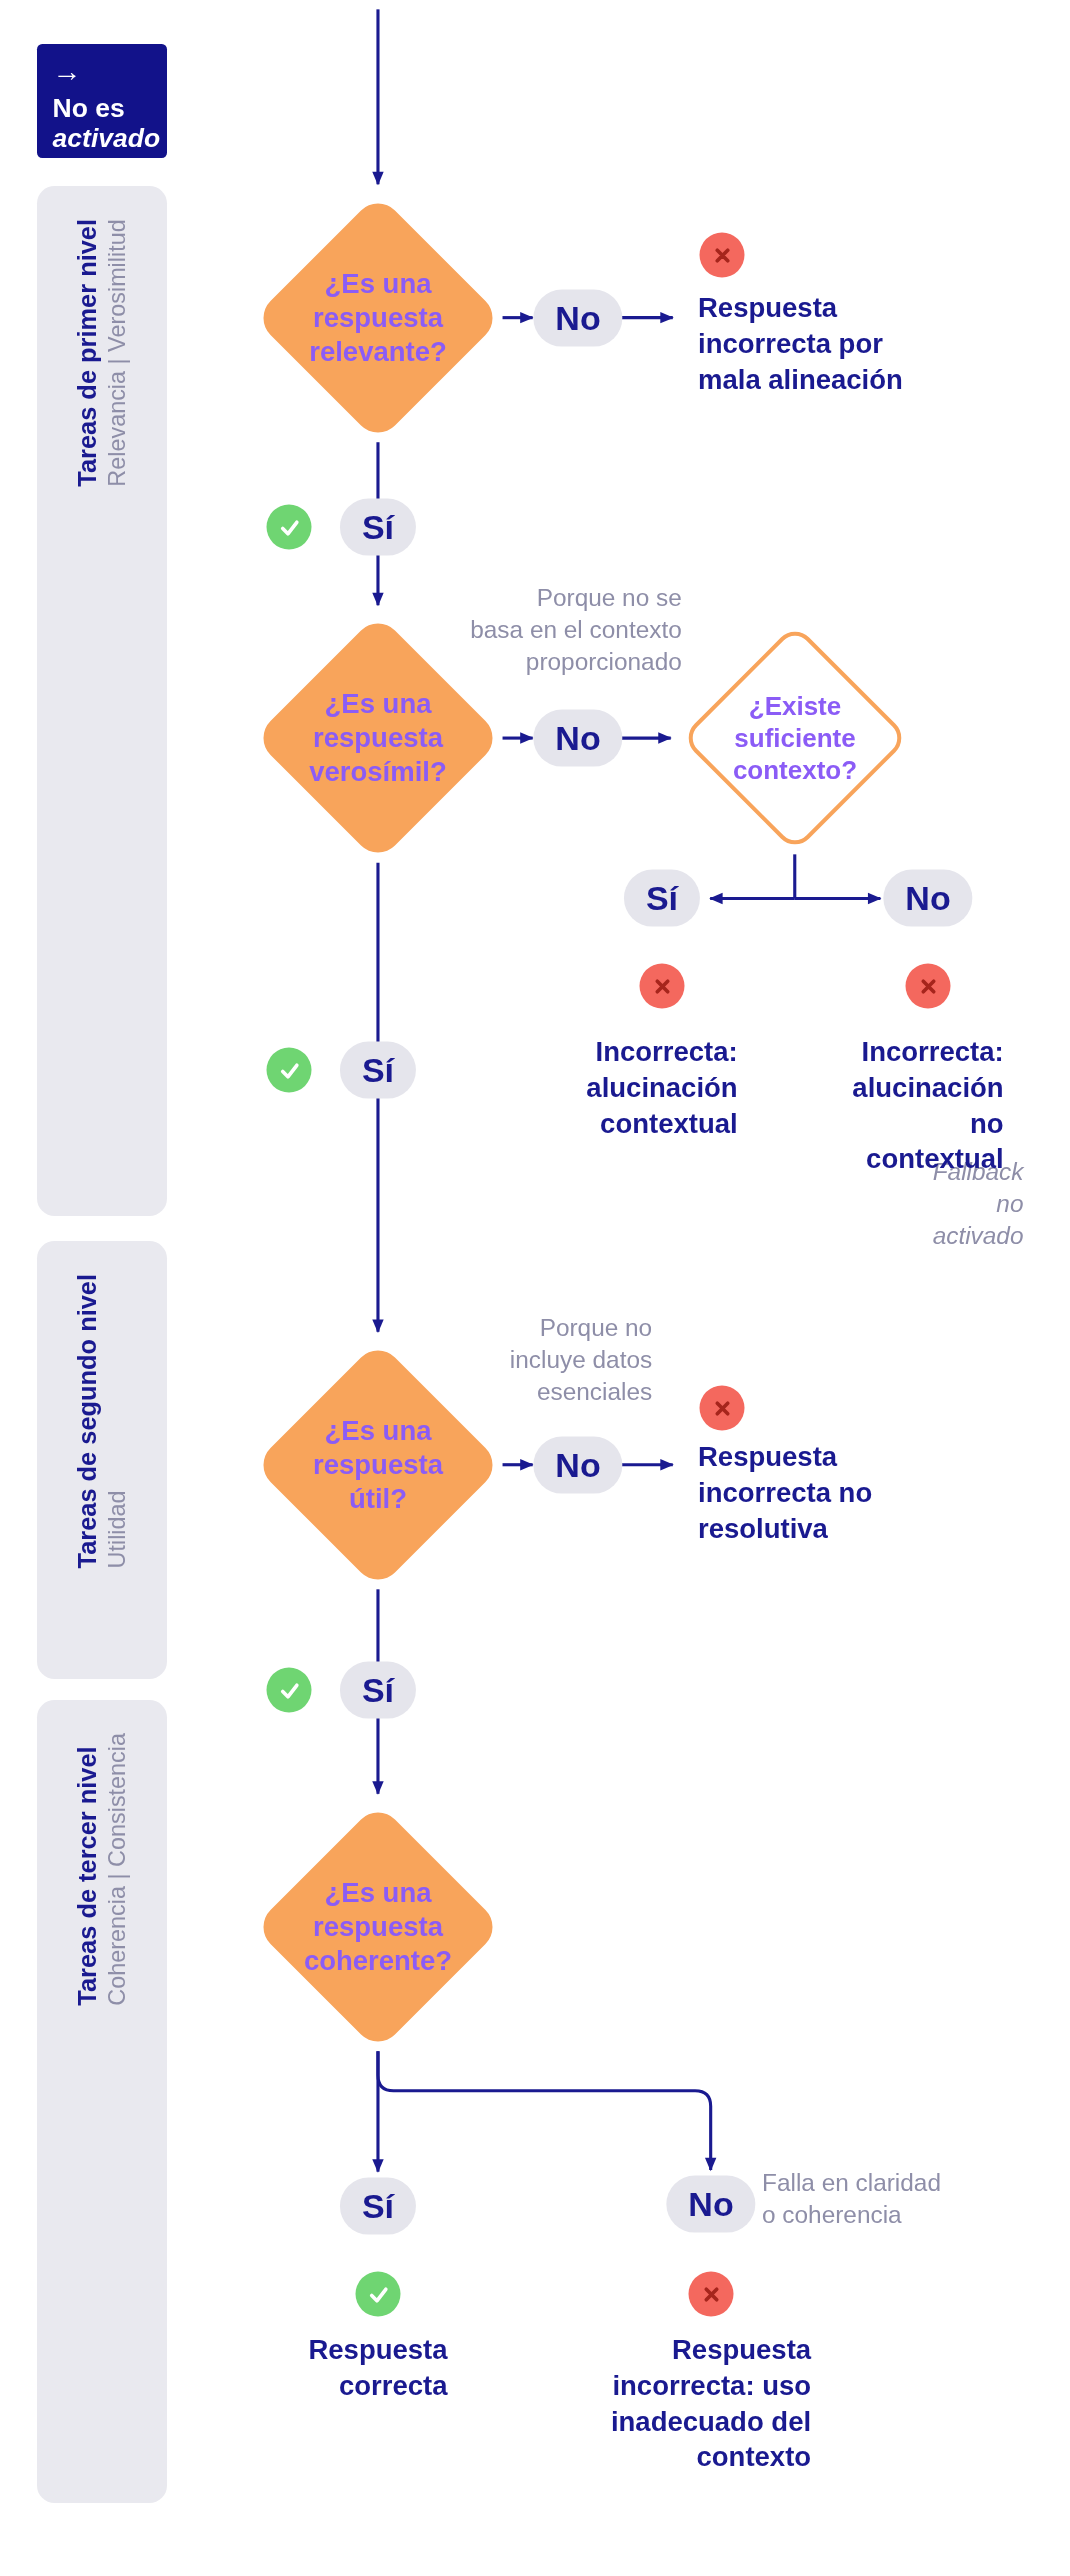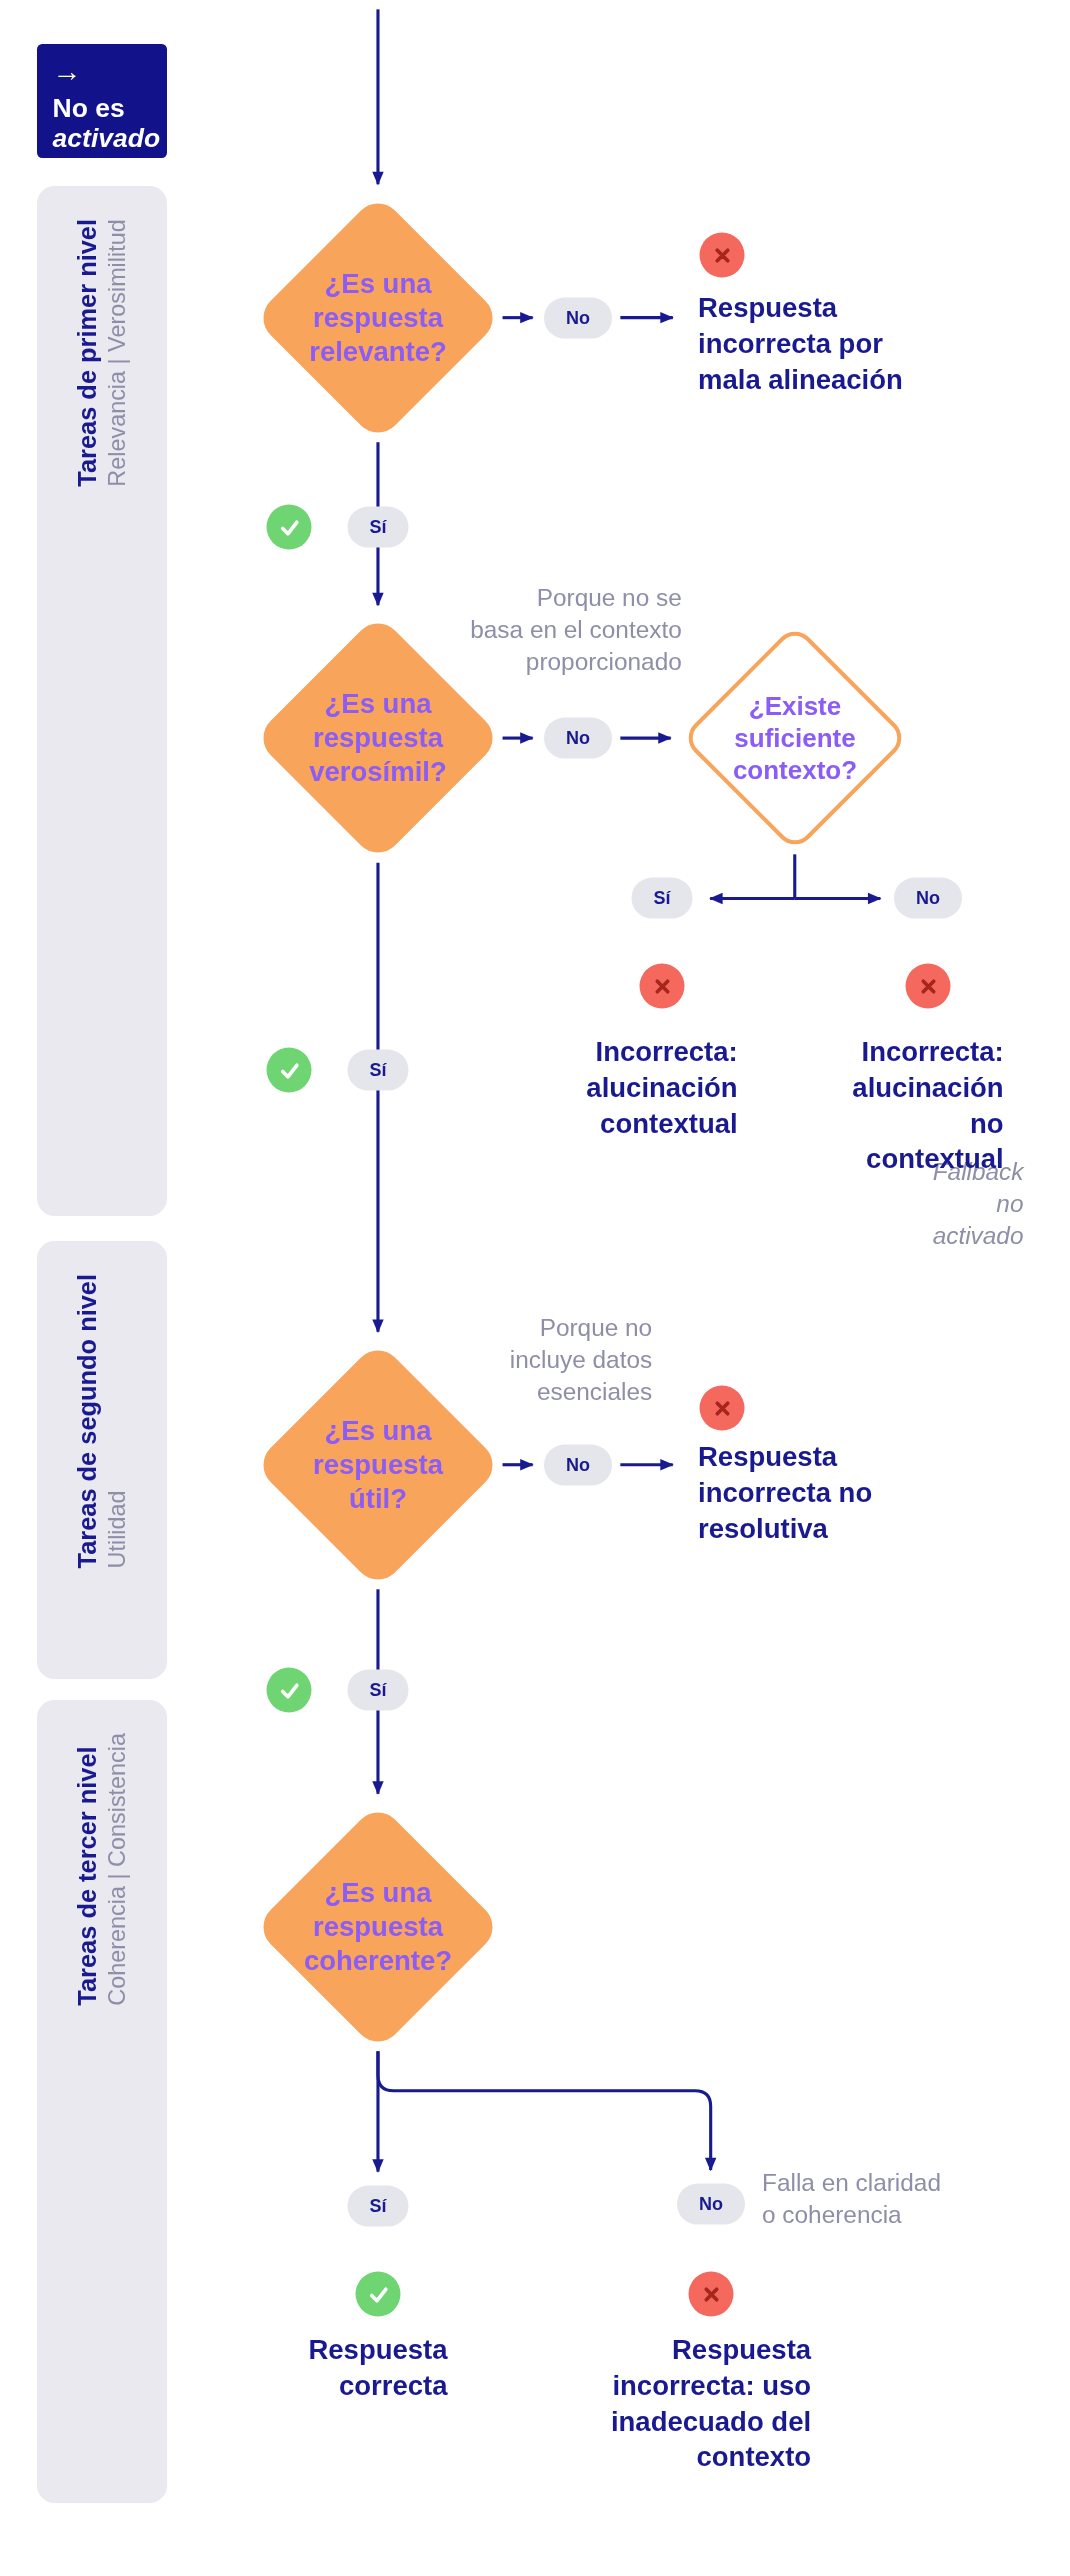--- a/index.html
+++ b/index.html
@@ -8,21 +8,21 @@
   .abs{position:absolute;}
 
   
   .diamond{position:absolute;transform:translate(-50%,-50%) rotate(45deg);background:#F8A45B;border-radius:24px;}
   .diamond.outline{background:#ffffff;border:4.7px solid #F8A45B;border-radius:20px;}
   .dlabel{position:absolute;transform:translate(-50%,-50%);text-align:center;font-weight:700;
           font-size:27.5px;line-height:1.24;color:#8b5cf6;white-space:pre-line;}
 
   
   .pill{position:absolute;transform:translate(-50%,-50%);background:#E5E5EC;color:#1A1A90;
-        font-weight:700;font-size:18px;line-height:1;padding:11.4px 22px;border-radius:36px;white-space:nowrap;}
+        font-weight:700;font-size:34px;line-height:1;padding:11.4px 22px;border-radius:36px;white-space:nowrap;}
 
   
   .circle{position:absolute;transform:translate(-50%,-50%);width:45px;height:45px;border-radius:50%;
           display:flex;align-items:center;justify-content:center;}
   .green{background:#6FD572;}
   .red{background:#F4685E;}
 
   
   .result{position:absolute;font-weight:700;font-size:27.5px;line-height:1.3;color:#1A1A90;white-space:pre-line;}
   .centered{transform:translateX(-50%);text-align:right;}

